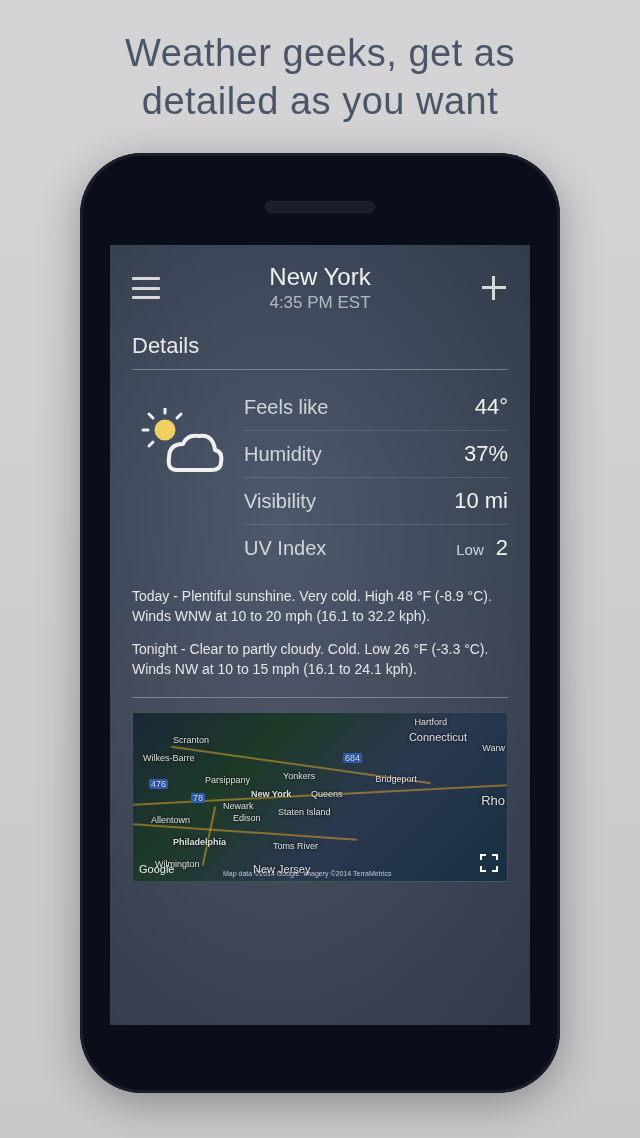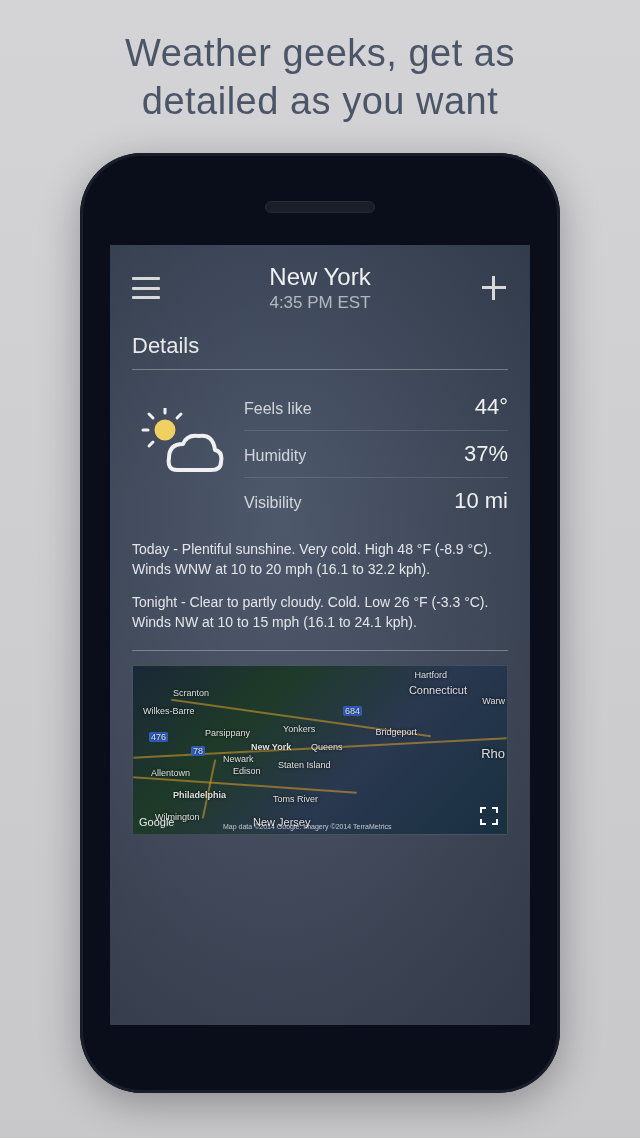--- a/index.html
+++ b/index.html
@@ -134,21 +134,21 @@
   }
   .detail-row {
     display: flex;
     justify-content: space-between;
     align-items: baseline;
     border-bottom: 1px solid rgba(255,255,255,0.12);
     padding: 10px 0;
   }
   .detail-row:last-child { border-bottom: none; }
   .detail-label {
-    font-size: 16px;
+    font-size: 20px;
     color: rgba(255,255,255,0.75);
   }
   .detail-value {
     font-size: 22px;
     font-weight: 300;
     color: #f0f0f0;
   }
   .uv-value {
     display: flex;
     align-items: baseline;
@@ -266,20 +266,27 @@
             <span class="detail-label">Feels like</span>
             <span class="detail-value">44°</span>
           </div>
           <div class="detail-row">
             <span class="detail-label">Humidity</span>
             <span class="detail-value">37%</span>
           </div>
           <div class="detail-row">
             <span class="detail-label">Visibility</span>
             <span class="detail-value">10 mi</span>
+          </div>
+          <div class="detail-row">
+            <span class="detail-label">UV Index</span>
+            <span class="uv-value">
+              <span class="uv-level">Low</span>
+              <span class="detail-value">2</span>
+            </span>
           </div>
         </div>
       </div>
 
       <div class="forecast-text">Today - Plentiful sunshine. Very cold. High 48 °F (-8.9 °C). Winds WNW at 10 to 20 mph (16.1 to 32.2 kph).</div>
       <div class="forecast-text">Tonight - Clear to partly cloudy. Cold. Low 26 °F (-3.3 °C). Winds NW at 10 to 15 mph (16.1 to 24.1 kph).</div>
 
       <div class="divider2"></div>
 
       <div class="map-box">

